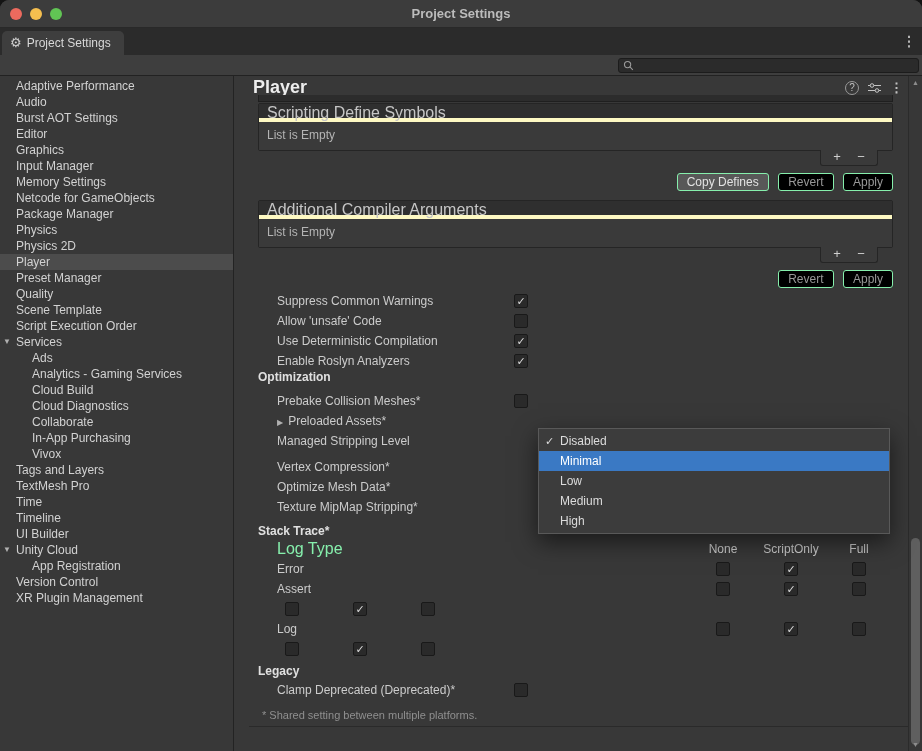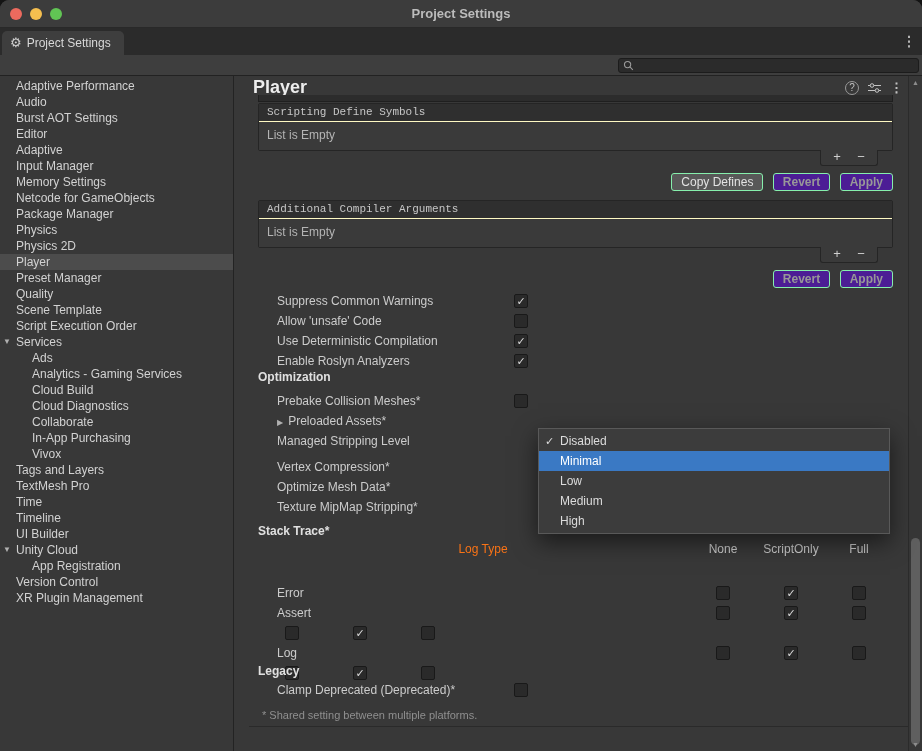--- a/index.html
+++ b/index.html
@@ -33,42 +33,42 @@
 
   
   .main { position:absolute; left:235px; top:76px; width:673px; height:675px; background:#383838; }
   .page-title { position:absolute; left:18px; top:1px; font-size:18px; font-weight:bold; color:#ededed; }
   .header-icons { position:absolute; right:5px; top:5px; display:flex; gap:9px; align-items:center; }
   .help-icon { width:14px; height:14px; border:1px solid #9a9a9a; border-radius:50%; font-size:10px; line-height:12px; text-align:center; color:#c2c2c2; }
   .kebab { font-size:13px; font-weight:bold; color:#c2c2c2; line-height:14px; }
   .remnant { position:absolute; left:23px; top:19px; width:635px; height:7px; background:#2c2c2c; border:1px solid #1f1f1f; border-top:none; }
 
   .group { position:absolute; left:23px; width:635px; background:#383838; border:1px solid #252525; border-radius:2px; }
-  .group-header { height:18px; line-height:17px; padding-left:8px; background:#2f2f2f; border-bottom:1px solid #fef9c3; font-size:11px; color:#c6c6c6;font-family:Liberation Mono, monospace; }
+  .group-header { height:18px; line-height:17px; padding-left:8px; background:#2f2f2f; border-bottom:4px solid #fef9c3; font-size:16px; color:#c6c6c6; }
   .group-body { height:28px; padding:6px 8px; font-size:12px; color:#b4b4b4; background:#3a3a3a; }
   .list-footer { position:absolute; right:14px; top:46px; width:58px; height:16px; background:#3a3a3a; border:1px solid #252525; border-top:none; border-radius:0 0 3px 3px; display:flex; justify-content:center; gap:8px; }
   .mini-btn { font-size:13px; line-height:13px; color:#cfcfcf; width:16px; text-align:center; }
 
   .btn-row { position:absolute; left:23px; width:635px; text-align:right; }
   .btn { display:inline-block; margin-left:5px; height:18px; line-height:16px; padding:0 9px; background:#585858; border:1px solid #86efac; border-radius:3px; font-size:12px; color:#e2e2e2; font-family:inherit; }
-  .btn.disabled { color:#989898; background:#4c1d95;font-weight:bold; }
+  .btn.disabled { color:#989898; background:#000000; }
 
   .rows { position:absolute; left:23px; width:635px; }
   .set-row { display:flex; align-items:center; height:20px; }
   .set-row.gap { margin-top:6px; }
   .set-row .lbl { width:256px; padding-left:19px; font-size:12px; color:#cccccc; flex:none; white-space:nowrap; }
   .tri { font-size:8px; color:#b0b0b0; margin-right:5px; }
   .cb { width:14px; height:14px; background:#2a2a2a; border:1px solid #191919; border-radius:2px; font-size:11px; line-height:12px; text-align:center; color:#dadada; flex:none; display:inline-block; }
 
   .section-h { position:absolute; left:23px; font-size:12px; font-weight:bold; color:#e0e0e0; }
 
   .st-head { position:absolute; left:23px; width:635px; display:flex; height:18px; align-items:center; }
-  .st-head .lbl { flex:1; padding-left:19px; font-size:12px; color:#f97316;text-align:center; }
+  .st-head .lbl { flex:1; padding-left:19px; font-size:16px; color:#86efac; }
   .col { width:68px; flex:none; display:flex; justify-content:center; align-items:center; font-size:12px; color:#ccc; }
-  .st-rows { position:absolute; left:23px; width:635px;margin-top:24px; }
+  .st-rows { position:absolute; left:23px; width:635px; }
   .st-row { display:flex; height:20px; align-items:center; }
   .st-row .lbl { flex:1; padding-left:19px; font-size:12px; color:#ccc; }
 
   .footnote { position:absolute; left:27px; font-size:11px; color:#8f8f8f; }
   .bottom-line { position:absolute; left:14px; width:659px; height:1px; background:#2a2a2a; }
 
   
   .popup { position:absolute; left:303px; top:352px; width:352px; background:#3c3c3c; border:1px solid #595959; box-shadow:0 8px 22px rgba(0,0,0,.55); padding:2px 0; z-index:10; }
   .menu-item { display:flex; align-items:center; height:20px; font-size:12px; color:#dcdcdc; }
   .menu-item .check { width:21px; text-align:center; font-size:11px; flex:none; }
@@ -110,21 +110,21 @@
       <input type="text" placeholder="" style="">
     </div>
   </div>
 
   <div class="sidebar">
     <div>
         <div class="side-item"><span>Adaptive Performance</span></div>
         <div class="side-item"><span>Audio</span></div>
         <div class="side-item"><span>Burst AOT Settings</span></div>
         <div class="side-item"><span>Editor</span></div>
-        <div class="side-item"><span>Adaptive</span></div>
+        <div class="side-item"><span>Graphics</span></div>
         <div class="side-item"><span>Input Manager</span></div>
         <div class="side-item"><span>Memory Settings</span></div>
         <div class="side-item"><span>Netcode for GameObjects</span></div>
         <div class="side-item"><span>Package Manager</span></div>
         <div class="side-item"><span>Physics</span></div>
         <div class="side-item"><span>Physics 2D</span></div>
         <div class="side-item selected"><span>Player</span></div>
         <div class="side-item"><span>Preset Manager</span></div>
         <div class="side-item"><span>Quality</span></div>
         <div class="side-item"><span>Scene Template</span></div>

